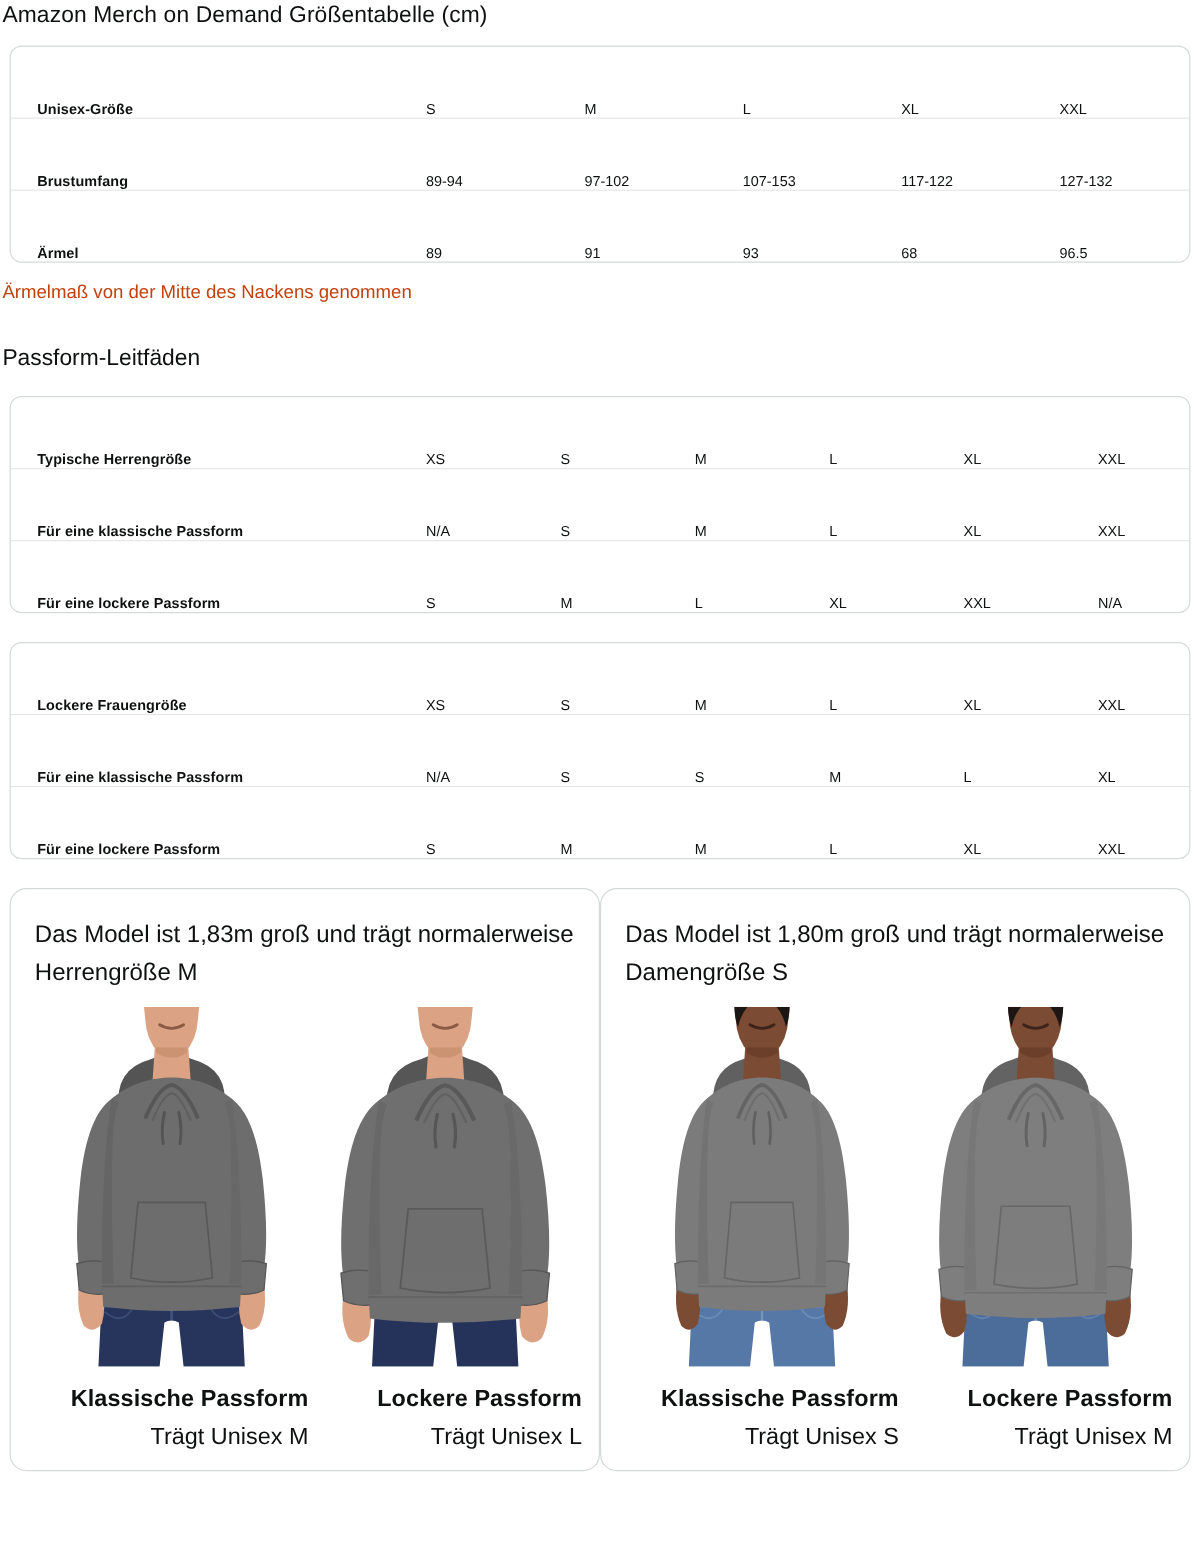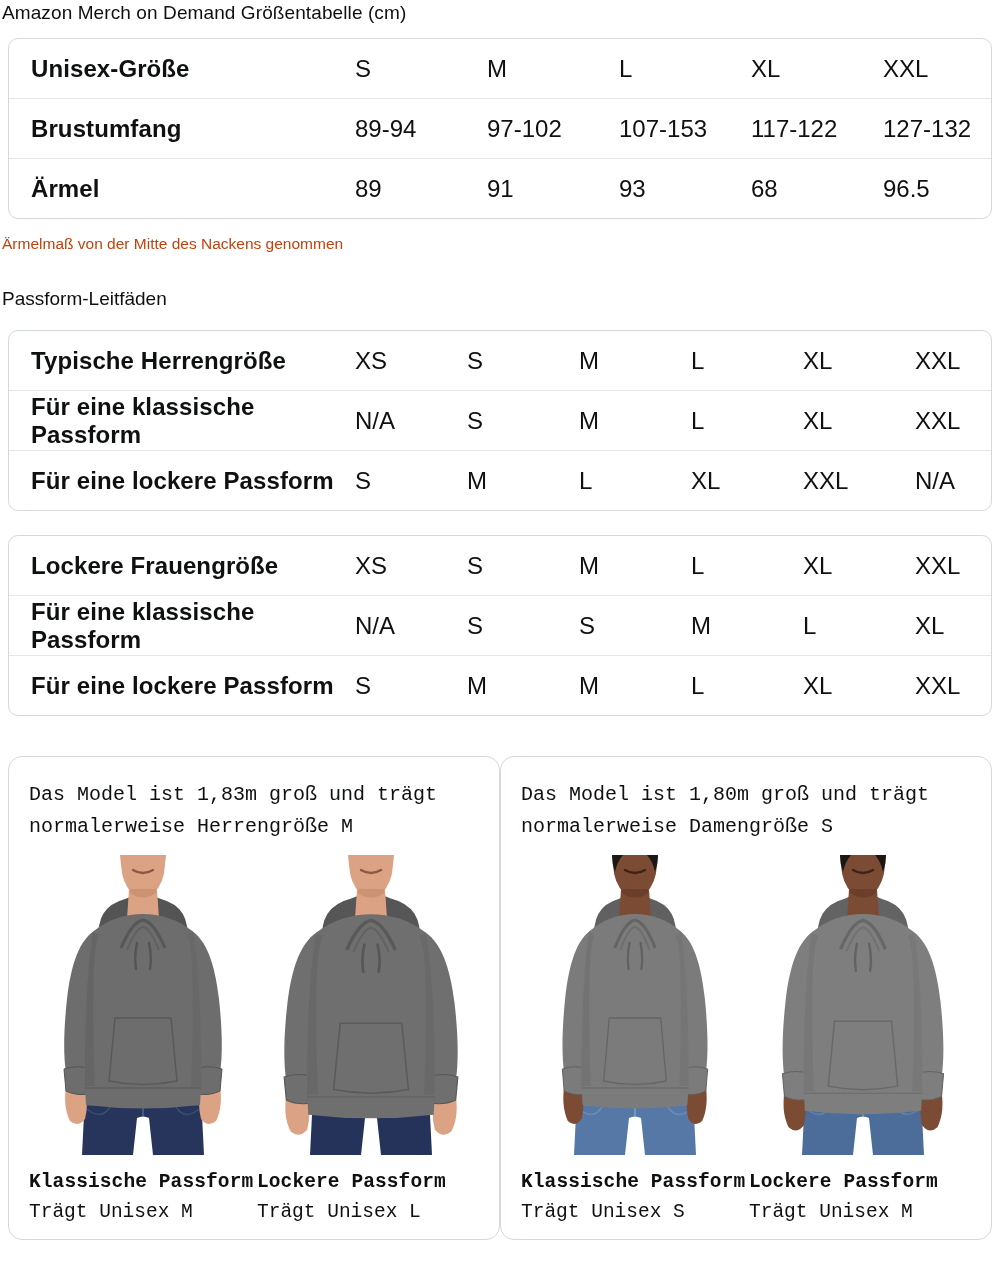--- a/index.html
+++ b/index.html
@@ -7,37 +7,37 @@
     width:1000px;height:1285px;overflow:hidden;
     font-family:"Liberation Sans","DejaVu Sans",sans-serif;
     color:#0f1111;
     -webkit-font-smoothing:antialiased;
   }
   .page{padding:2px 8px 8px 8px;box-sizing:border-box;}
   .page-title{font-size:19px;font-weight:400;margin:0 0 14px -6px;letter-spacing:.1px;}
 
   
   .tbl{border:1px solid #d5d9d9;border-radius:10px;background:#fff;}
-  .tr{display:flex;align-items:center;height:59px;border-bottom:1px solid #e7e7e7;padding-left:22px;font-size:24px;}
+  .tr{display:flex;align-items:flex-end;height:59px;border-bottom:1px solid #e7e7e7;padding-left:22px;font-size:12px;}
   .tbl .tr:last-child{border-bottom:none;}
   .tl{font-weight:700;flex:0 0 324px;letter-spacing:.1px;}
   .tbl5 .tc{flex:0 0 132px;}
   .tbl6 .tc{flex:0 0 112px;}
   .tc{white-space:nowrap;}
 
   .note{font-size:15.5px;margin:16px 0 0 -6px;color:#c2410c;}
   .section-title{font-size:19px;font-weight:400;margin:35px 0 20px -6px;}
   .tbl.women{margin-top:24px;}
 
   
-  .cards{display:flex;margin-top:40px;font-family:Liberation Mono, monospace;}
+  .cards{display:flex;margin-top:24px;}
   .card{flex:1;border:1px solid #d5d9d9;border-radius:14px;padding:22px 14px 16px 20px;box-sizing:border-box;background:#fff;}
   .card-desc{font-size:20px;line-height:32px;margin:0 4px 12px 0;}
   .figs{display:flex;}
-  .fig{flex:1;min-width:0;text-align:left;}
+  .fig{flex:1;min-width:0;text-align:right;}
   .fig-img{height:300px;display:flex;justify-content:center;align-items:flex-end;overflow:hidden;}
   .fig-img svg{height:300px;width:auto;display:block;}
   .fit-label{font-weight:700;font-size:19.5px;margin-top:16px;letter-spacing:.1px;}
   .size-label{font-size:19.5px;margin-top:8px;}
 </style>
 </head>
 <body>
 
 <div class="page">
 

